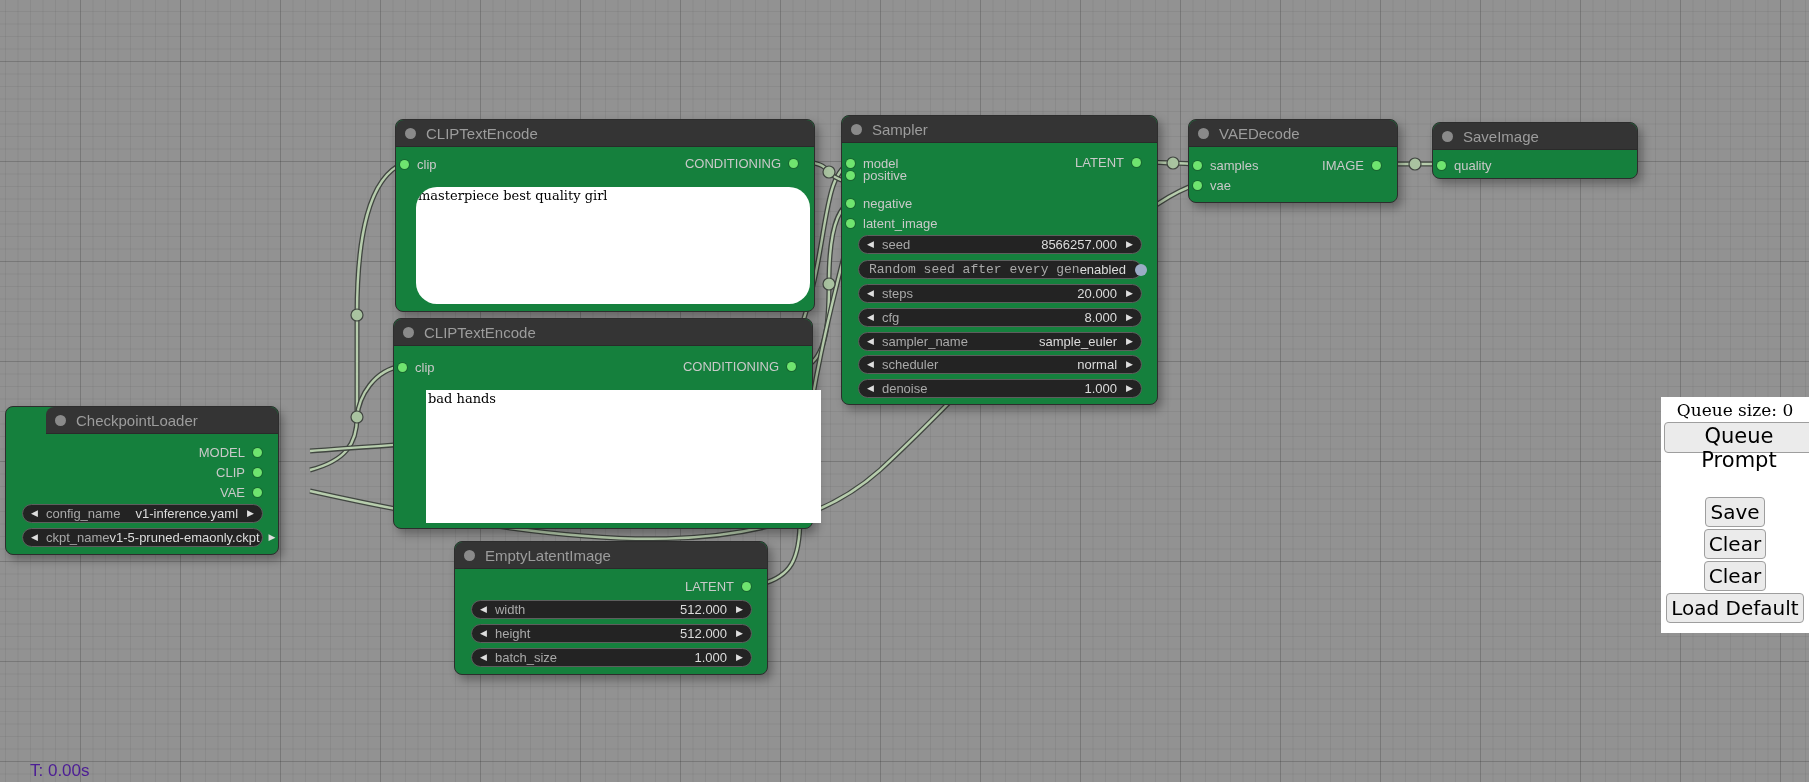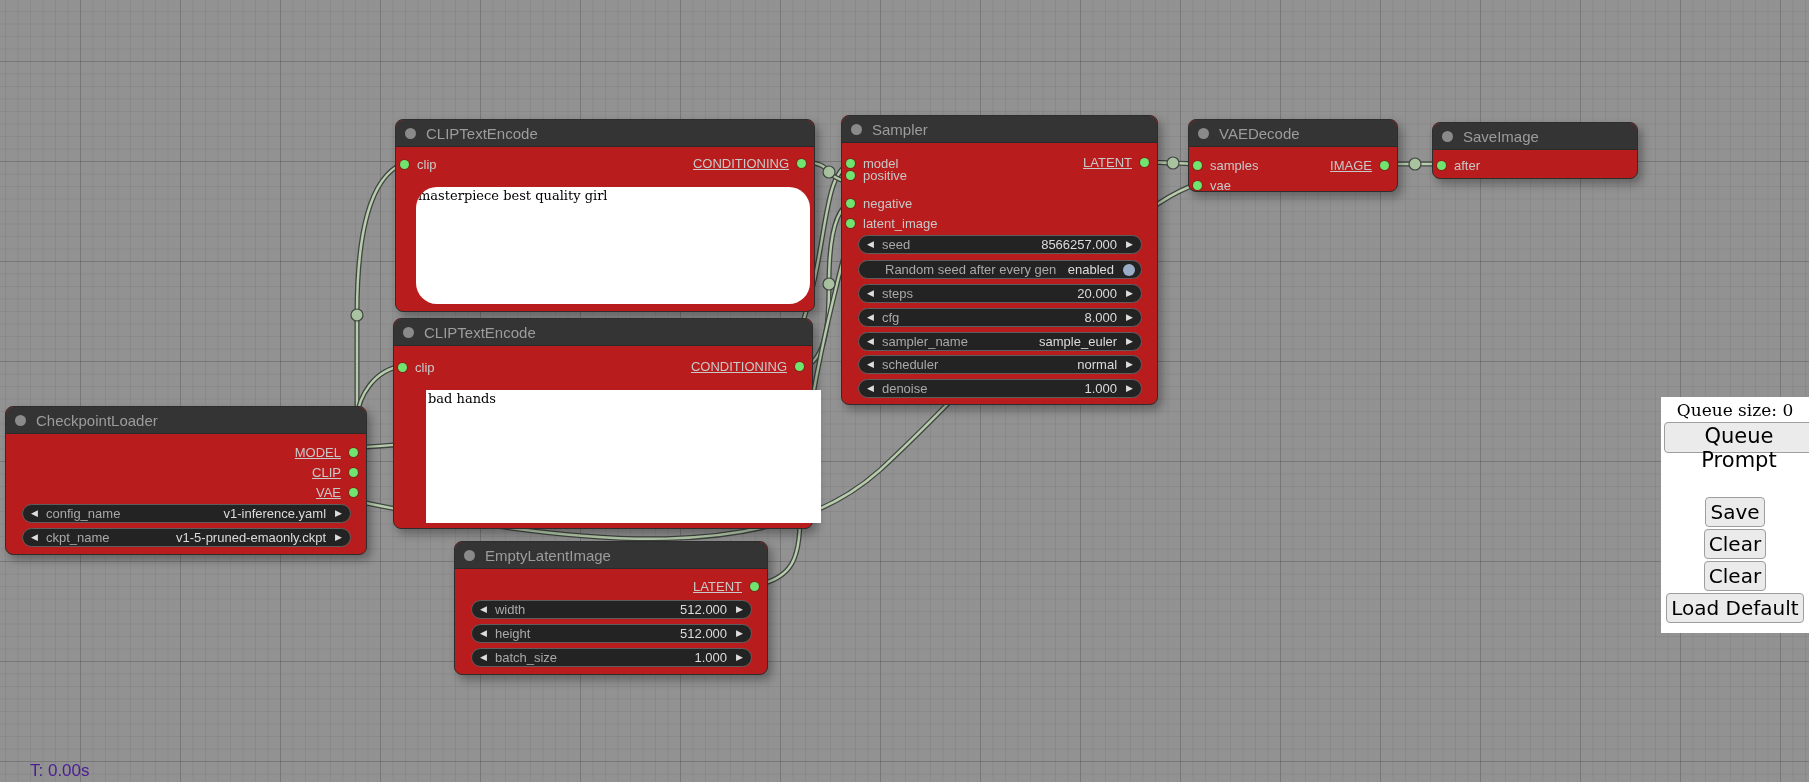--- a/index.html
+++ b/index.html
@@ -14,44 +14,44 @@
       linear-gradient(to bottom, rgba(0,0,0,0.055) 1px, transparent 1px);
     background-size:100px 100px,100px 100px,12.5px 12.5px,12.5px 12.5px;
     background-position:80px 0,0 61px,5px 0,0 11px;
   }
   #wires{position:absolute;left:0;top:0;z-index:0;}
   .wire-outline{fill:none;stroke:#414641;stroke-width:5;}
   .wire-core{fill:none;stroke:#b7cdad;stroke-width:2.4;}
   .reroute{fill:#a9c3a0;stroke:#414641;stroke-width:1.2;}
 
   .node{
-    position:absolute;z-index:1;background:#b91c1c;border:1px solid #2d2d2d;
+    position:absolute;z-index:1;background:#15803d;border:1px solid #2d2d2d;
     border-radius:8px;box-shadow:4px 5px 10px rgba(0,0,0,0.32);
     box-sizing:border-box;color:#c3c3c3;
   }
   .node-header{
     height:26px;display:flex;align-items:center;background:#343434;
     border-bottom:1px solid #2a2a2a;border-radius:8px 8px 0 0;padding-left:9px;
   }
   .title-dot{width:11px;height:11px;border-radius:50%;background:#8a8a8a;margin-right:10px;flex:none;}
   .node-title{font-size:15px;color:#9c9c9c;white-space:nowrap;}
   .port{position:absolute;height:18px;display:flex;align-items:center;font-size:13px;color:#c9c9c9;white-space:nowrap;}
   .port .dot{width:9px;height:9px;border-radius:50%;background:#6fe46f;box-shadow:0 0 0 1px rgba(30,60,30,0.35);flex:none;}
   .port.in{left:4px;}  .port.in .dot{margin-right:8px;}
-  .port.out{right:8px;text-decoration:underline;} .port.out .dot{margin-left:8px;}
+  .port.out{right:16px;} .port.out .dot{margin-left:8px;}
   .widget{
     position:absolute;left:16px;right:15px;height:19px;background:#232323;
     border:1px solid #5e5e5e;border-radius:10px;display:flex;align-items:center;
     font-size:13px;box-sizing:border-box;padding:0 8px;color:#a9a9a9;white-space:nowrap;
   }
   .warrow{font-size:9px;color:#dedede;line-height:1;cursor:pointer;flex:none;}
   .wlabel{margin-left:8px;color:#a9a9a9;}
   .wspacer{flex:1;}
   .wvalue{color:#dcdcdc;margin-right:9px;}
-  .widget.toggle .wlabel{margin-left:18px;}
+  .widget.toggle .wlabel{margin-left:2px;font-family:Liberation Mono, monospace;}
   .toggle-dot{width:12px;height:12px;border-radius:50%;background:#9bacc6;flex:none;margin-right:-2px;}
   .prompt-text{
     position:absolute;background:#ffffff;color:#000;border:none;resize:none;outline:none;
     font-family:"DejaVu Serif",serif;font-size:13px;line-height:1.25;padding:1px 2px;box-sizing:border-box;
   }
   .queue-panel{
     position:absolute;left:1661px;top:397px;width:148px;height:236px;background:#ffffff;
     z-index:2;font-family:"DejaVu Serif",serif;color:#000;
   }
   .queue-size{font-size:17px;text-align:center;padding-top:3px;}
@@ -107,21 +107,21 @@
   <circle class="reroute" cx="357" cy="315" r="6"></circle>
   <circle class="reroute" cx="357" cy="417" r="6"></circle>
   <circle class="reroute" cx="829" cy="172" r="6"></circle>
   <circle class="reroute" cx="829" cy="284" r="6"></circle>
   <circle class="reroute" cx="1173" cy="163" r="6"></circle>
   <circle class="reroute" cx="1415" cy="164" r="6"></circle>
 </svg>
 
 <div class="timer">T: 0.00s</div>
 
-<div class="node" style="left:5px;top:406px;width:362px;height:149px;">
+<div class="node" style="left:5px;top:406px;width:274px;height:149px;padding-left:40px;">
   <div class="node-header">
     <span class="title-dot"></span>
     <span class="node-title">CheckpointLoader</span>
   </div>
   <div class="port out" style="top:36px;">
     <span>MODEL</span>
       <span class="dot"></span>
   </div>
   <div class="port out" style="top:56px;">
     <span>CLIP</span>
@@ -279,21 +279,21 @@
   </div>
   <div class="widget" style="top:106px;">
     <span class="warrow">◀</span>
     <span class="wlabel">batch_size</span>
     <span class="wspacer"></span>
     <span class="wvalue">1.000</span>
     <span class="warrow">▶</span>
   </div>
 </div>
 
-<div class="node" style="left:1188px;top:119px;width:210px;height:73px;">
+<div class="node" style="left:1188px;top:119px;width:210px;height:84px;">
   <div class="node-header">
     <span class="title-dot"></span>
     <span class="node-title">VAEDecode</span>
   </div>
   <div class="port in" style="top:36px;">
     <span class="dot"></span>
       <span>samples</span>
   </div>
   <div class="port in" style="top:56px;">
     <span class="dot"></span>
@@ -305,21 +305,21 @@
   </div>
 </div>
 
 <div class="node" style="left:1432px;top:122px;width:206px;height:57px;">
   <div class="node-header">
     <span class="title-dot"></span>
     <span class="node-title">SaveImage</span>
   </div>
   <div class="port in" style="top:33px;">
     <span class="dot"></span>
-      <span>after</span>
+      <span>quality</span>
   </div>
 </div>
 
 <div class="queue-panel">
   <div class="queue-size">Queue size: 0</div>
   <button class="ui-btn queue-prompt">Queue Prompt</button>
   <div class="btn-stack">
     <button class="ui-btn">Save</button>
     <button class="ui-btn">Clear</button>
     <button class="ui-btn">Clear</button>

